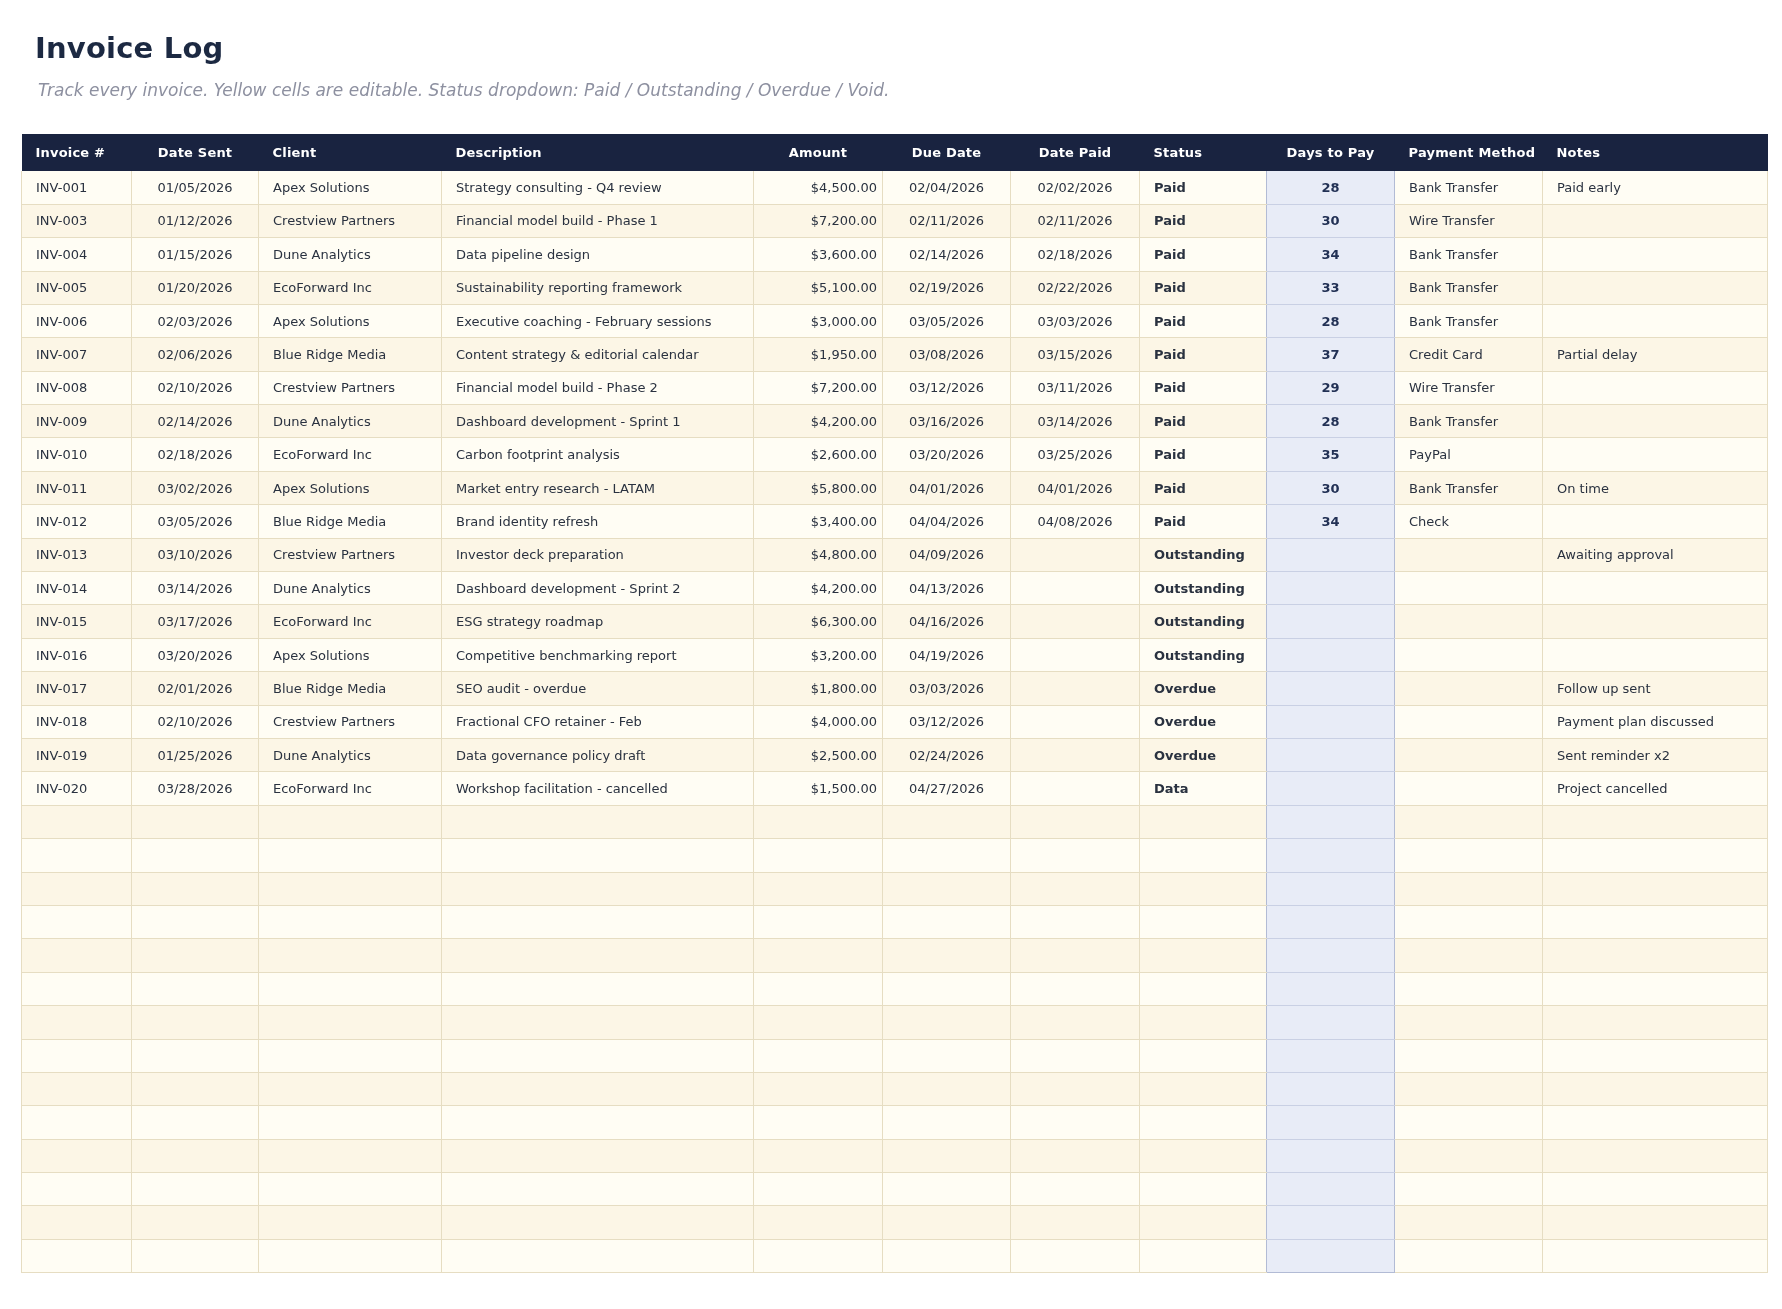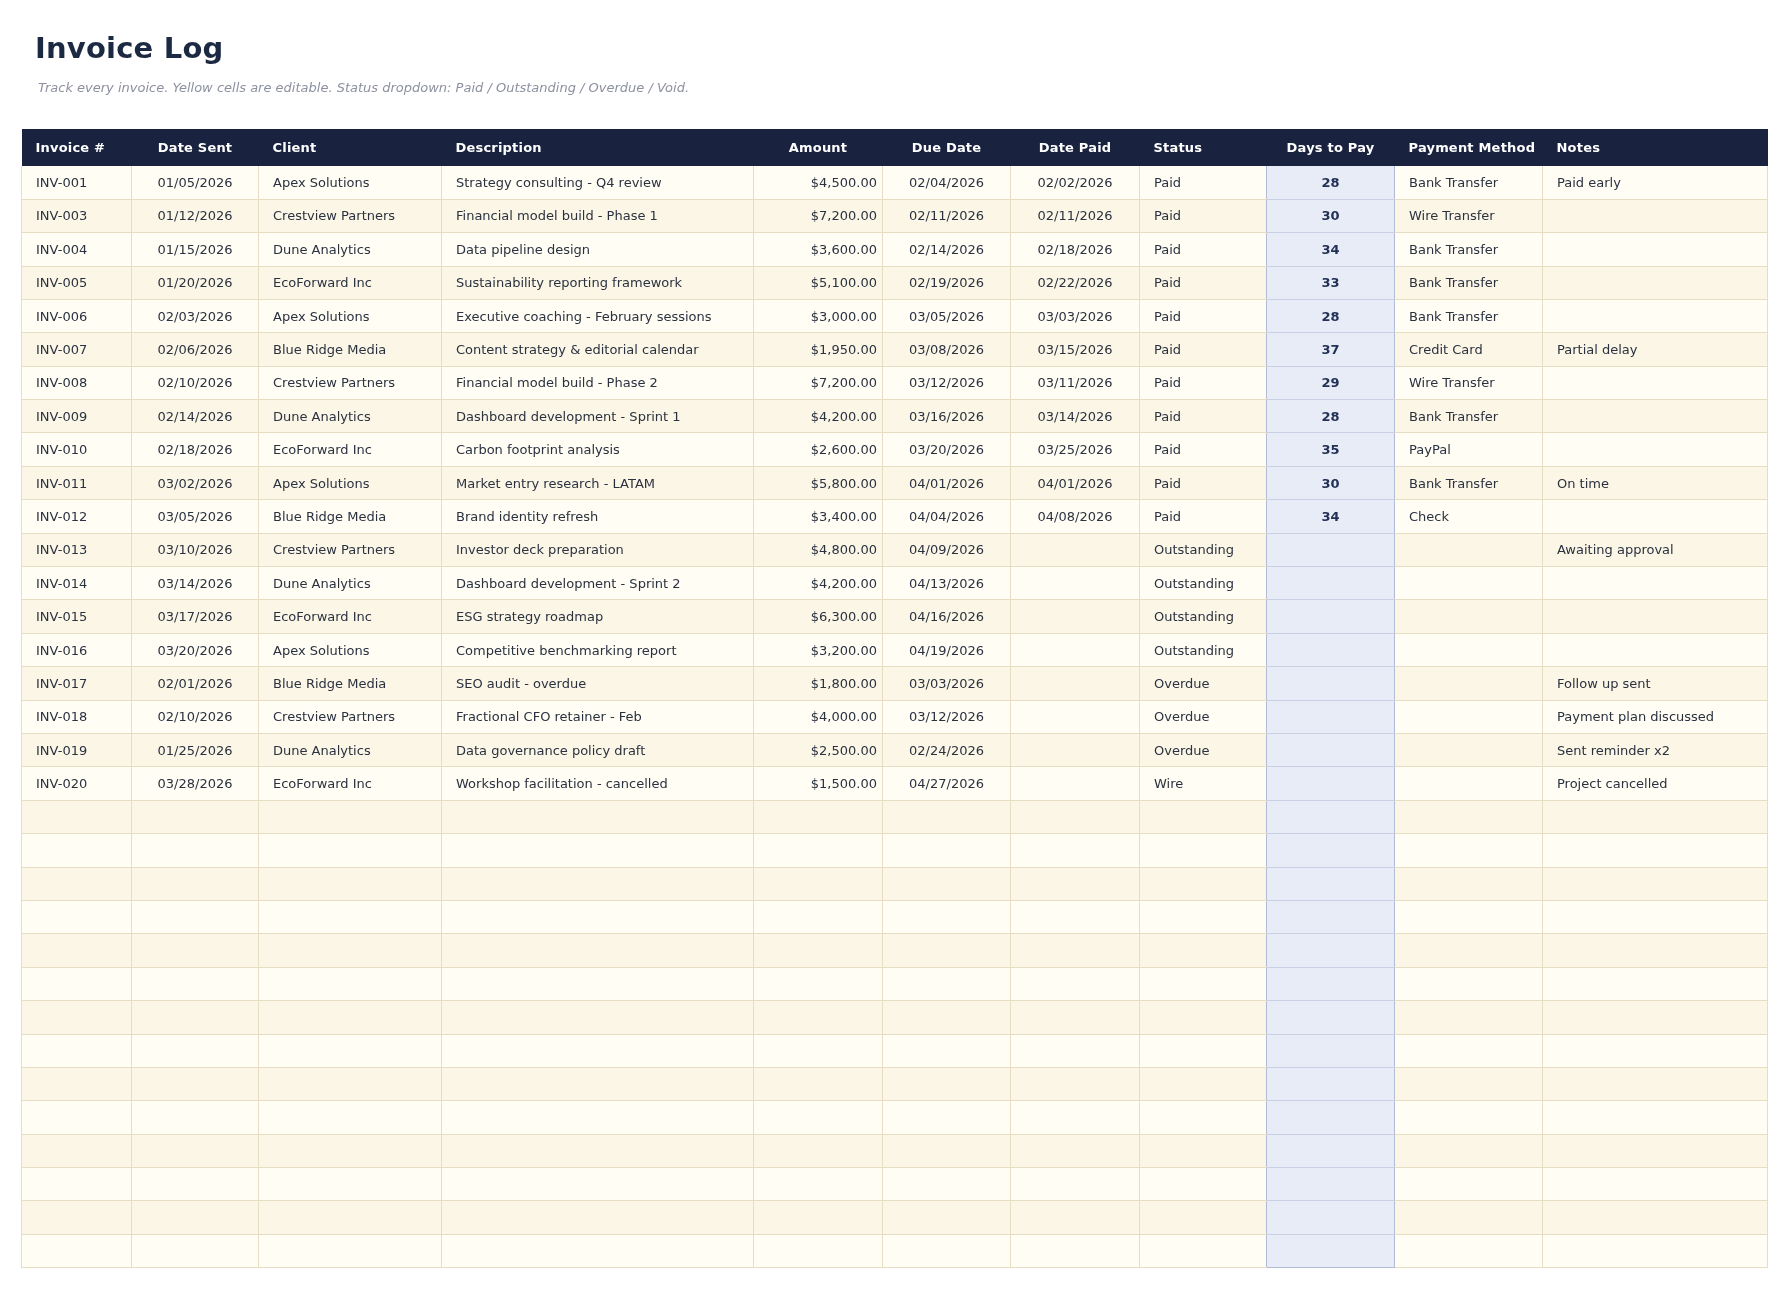--- a/index.html
+++ b/index.html
@@ -13,21 +13,21 @@
   html,body{margin:0;padding:0;}
   body{
     width:1782px;height:1309px;overflow:hidden;background:#ffffff;
     font-family:"DejaVu Sans","Liberation Sans",sans-serif;color:var(--cell-text);
   }
   .page-title{
     margin:32px 0 0 35px;font-size:29px;line-height:1.15;font-weight:bold;
     color:var(--title);letter-spacing:0.2px;
   }
   .page-subtitle{
-    margin:15px 0 0 38px;font-size:13px;font-style:italic;color:var(--subtitle);
+    margin:15px 0 0 38px;font-size:17px;font-style:italic;color:var(--subtitle);
   }
   table.invoice-table{
     border-collapse:collapse;table-layout:fixed;margin:34px 0 0 21px;
     width:1746px;font-size:13px;
   }
   col.c-invoice_number{width:110px}
   col.c-date_sent{width:127px}
   col.c-client{width:183px}
   col.c-description{width:312px}
   col.c-amount{width:129px}
@@ -52,21 +52,21 @@
   .al{text-align:left;padding-left:14px;}
   .ac{text-align:center;}
   .ar{text-align:right;padding-right:5px;}
   thead th.al{padding-left:14px;margin-top:48px;}
   tbody td.col-days_to_pay, tbody tr:nth-child(even) td.col-days_to_pay{
     background:var(--computed-bg);
     border-right:1px solid var(--computed-border);
     border-bottom:1px solid var(--computed-inner-border);
     font-weight:bold;color:#223155;
   }
-  tbody td.col-status{border-right:1px solid var(--computed-border);}
+  tbody td.col-status{border-right:1px solid var(--computed-border);font-weight:bold;}
   tbody tr:last-child td.col-days_to_pay{border-bottom:1px solid var(--computed-border);}
 </style>
 </head>
 <body>
 
 <h1 class="page-title">Invoice Log</h1>
 <p class="page-subtitle">Track every invoice. Yellow cells are editable. Status dropdown: Paid / Outstanding / Overdue / Void.</p>
 
 <table class="invoice-table">
   <colgroup>
@@ -333,21 +333,21 @@
         <td class="col-notes al">Sent reminder x2</td>
       </tr>
       <tr>
         <td class="col-invoice_number al">INV-020</td>
         <td class="col-date_sent ac">03/28/2026</td>
         <td class="col-client al">EcoForward Inc</td>
         <td class="col-description al">Workshop facilitation - cancelled</td>
         <td class="col-amount ar">$1,500.00</td>
         <td class="col-due_date ac">04/27/2026</td>
         <td class="col-date_paid ac"></td>
-        <td class="col-status al">Wire</td>
+        <td class="col-status al">Data</td>
         <td class="col-days_to_pay ac"></td>
         <td class="col-payment_method al"></td>
         <td class="col-notes al">Project cancelled</td>
       </tr>
       <tr>
         <td class="col-invoice_number al"></td>
         <td class="col-date_sent ac"></td>
         <td class="col-client al"></td>
         <td class="col-description al"></td>
         <td class="col-amount ar"></td>

